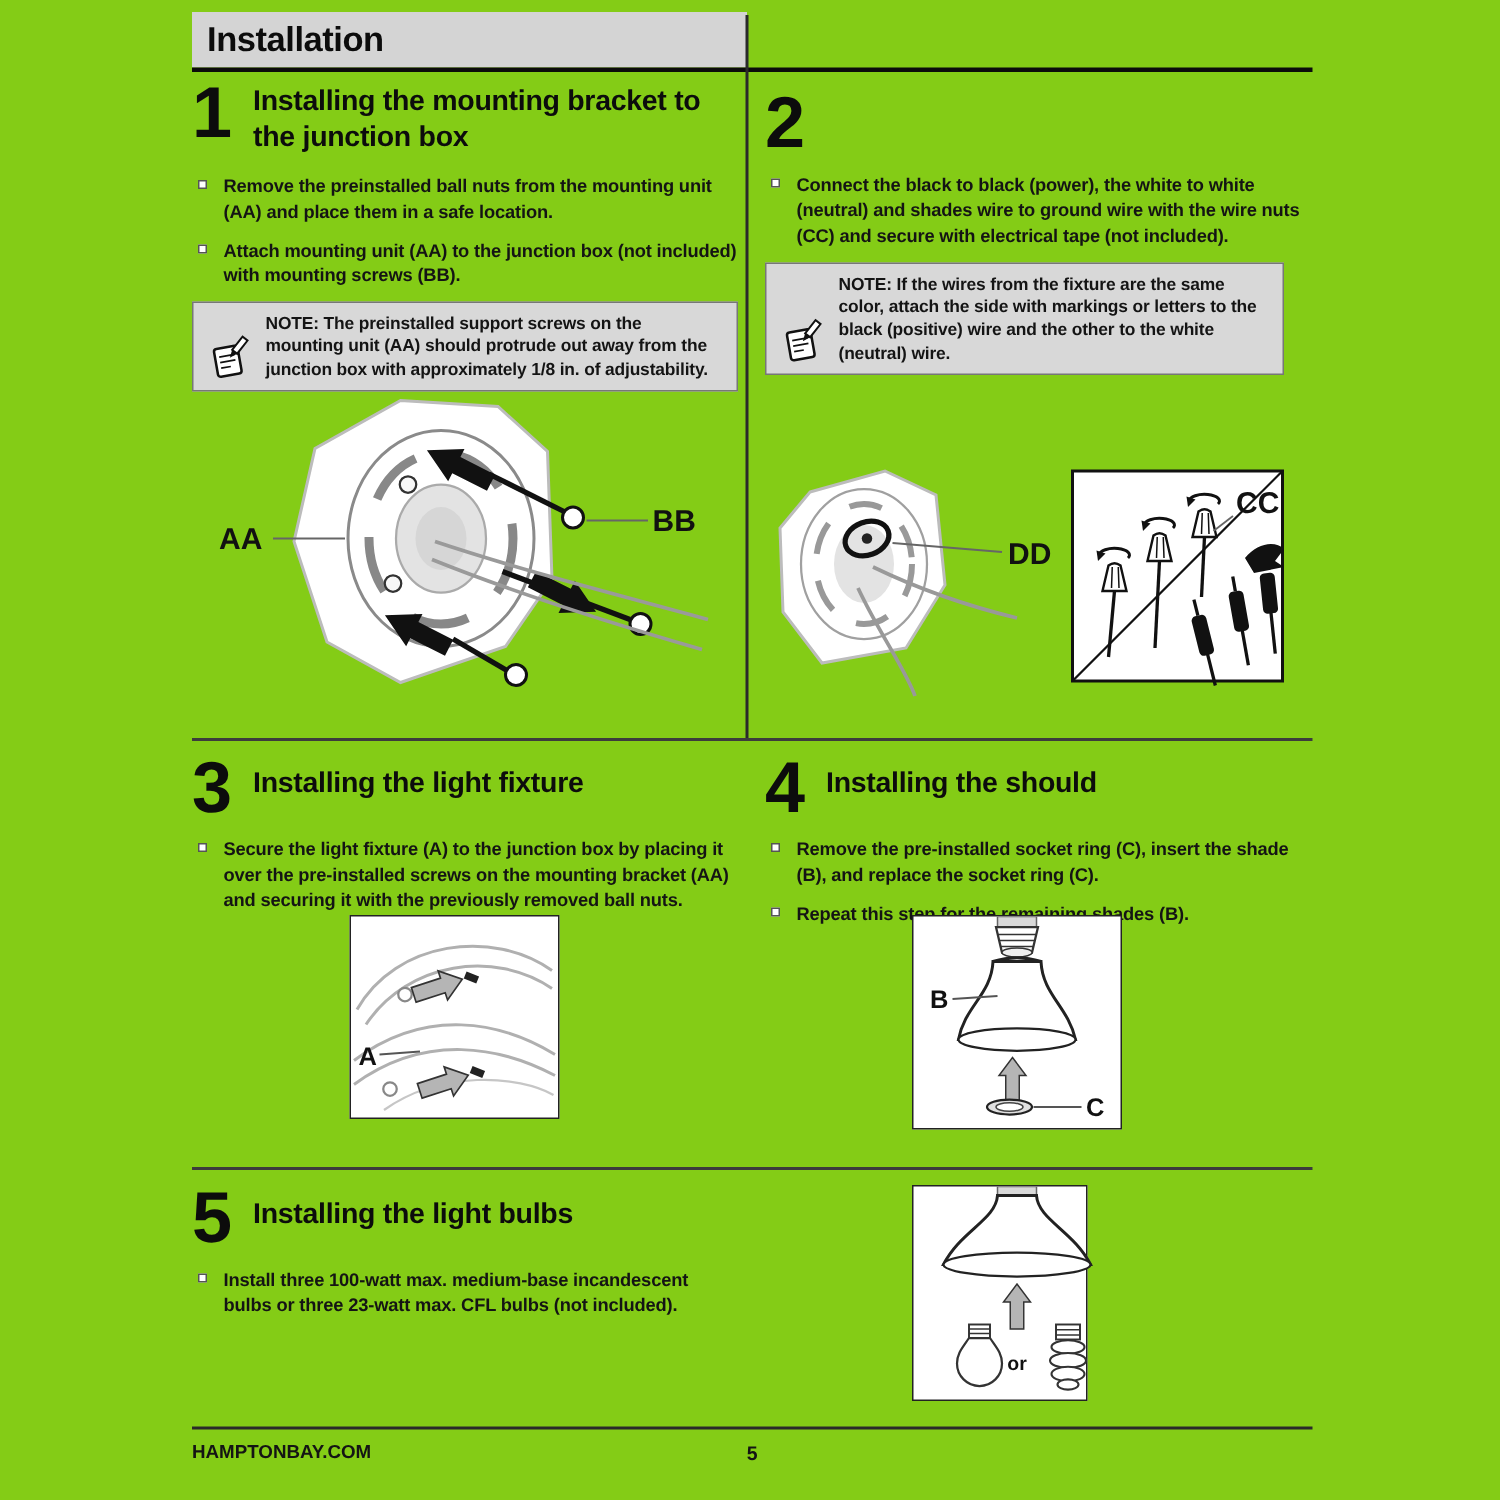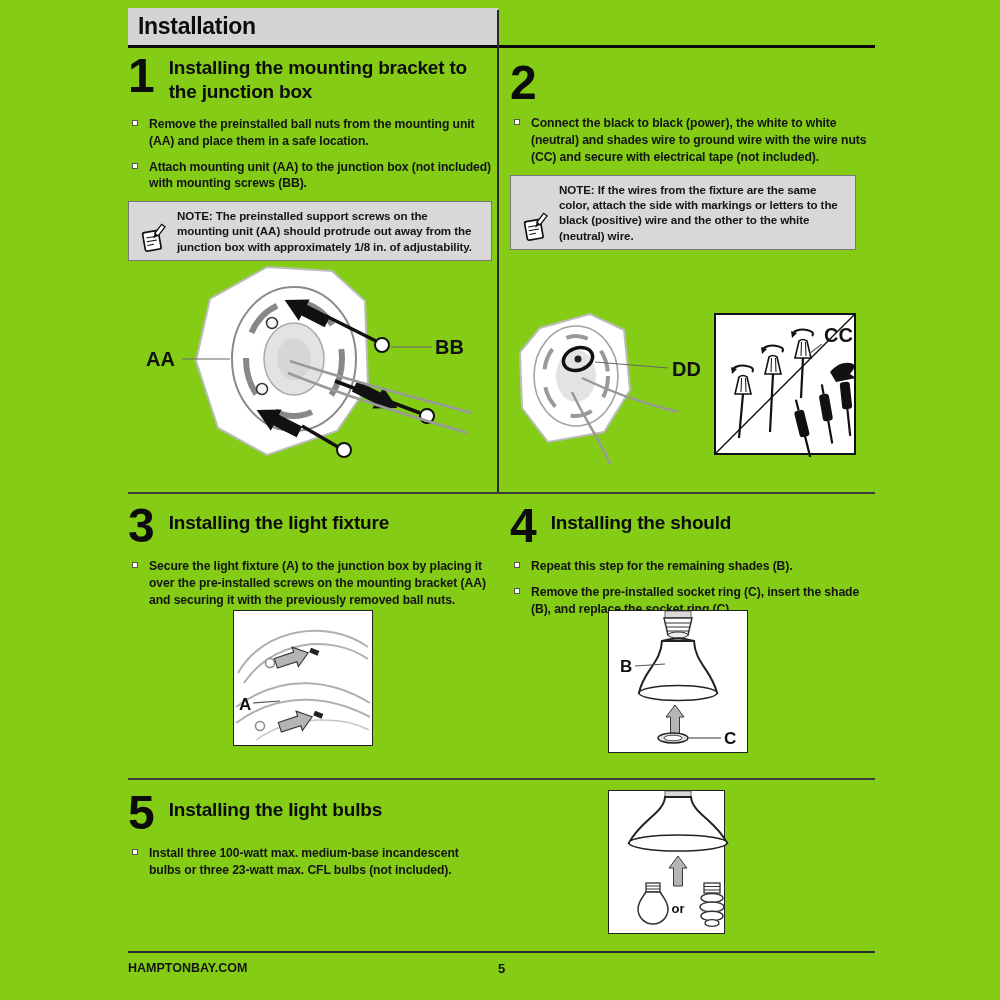--- a/index.html
+++ b/index.html
@@ -273,25 +273,25 @@
   </div>
 
   <div class="col col4">
     <div class="step-head">
       <div class="step-num">4</div>
       <div class="step-title" style="padding-top:6px">Installing the should</div>
     </div>
     <ul class="bullets">
       <li class="bullet">
         <span class="sq"></span>
+        <span class="btxt">Remove the pre-installed socket ring (C), insert the shade (B), and replace the socket ring (C).</span>
+      </li>
+      <li class="bullet">
+        <span class="sq"></span>
         <span class="btxt">Repeat this step for the remaining shades (B).</span>
-      </li>
-      <li class="bullet">
-        <span class="sq"></span>
-        <span class="btxt">Remove the pre-installed socket ring (C), insert the shade (B), and replace the socket ring (C).</span>
       </li>
     </ul>
     <div class="diag-box" style="left:98px; top:105px; width:140px; height:143px">
       <svg width="137" height="140" viewBox="0 0 137 140">
         <g>
           <rect x="56" y="0" width="26" height="7" fill="#d9d9d9" stroke="#666" stroke-width="1"></rect>
           <path d="M55,7 L83,7 L79,24 L59,24 Z" fill="#fff" stroke="#333" stroke-width="1.5"></path>
           <line x1="56.2" y1="12" x2="81.8" y2="12" stroke="#333" stroke-width="1"></line>
           <line x1="57.2" y1="16" x2="80.8" y2="16" stroke="#333" stroke-width="1"></line>
           <line x1="58.2" y1="20" x2="79.8" y2="20" stroke="#333" stroke-width="1"></line>

